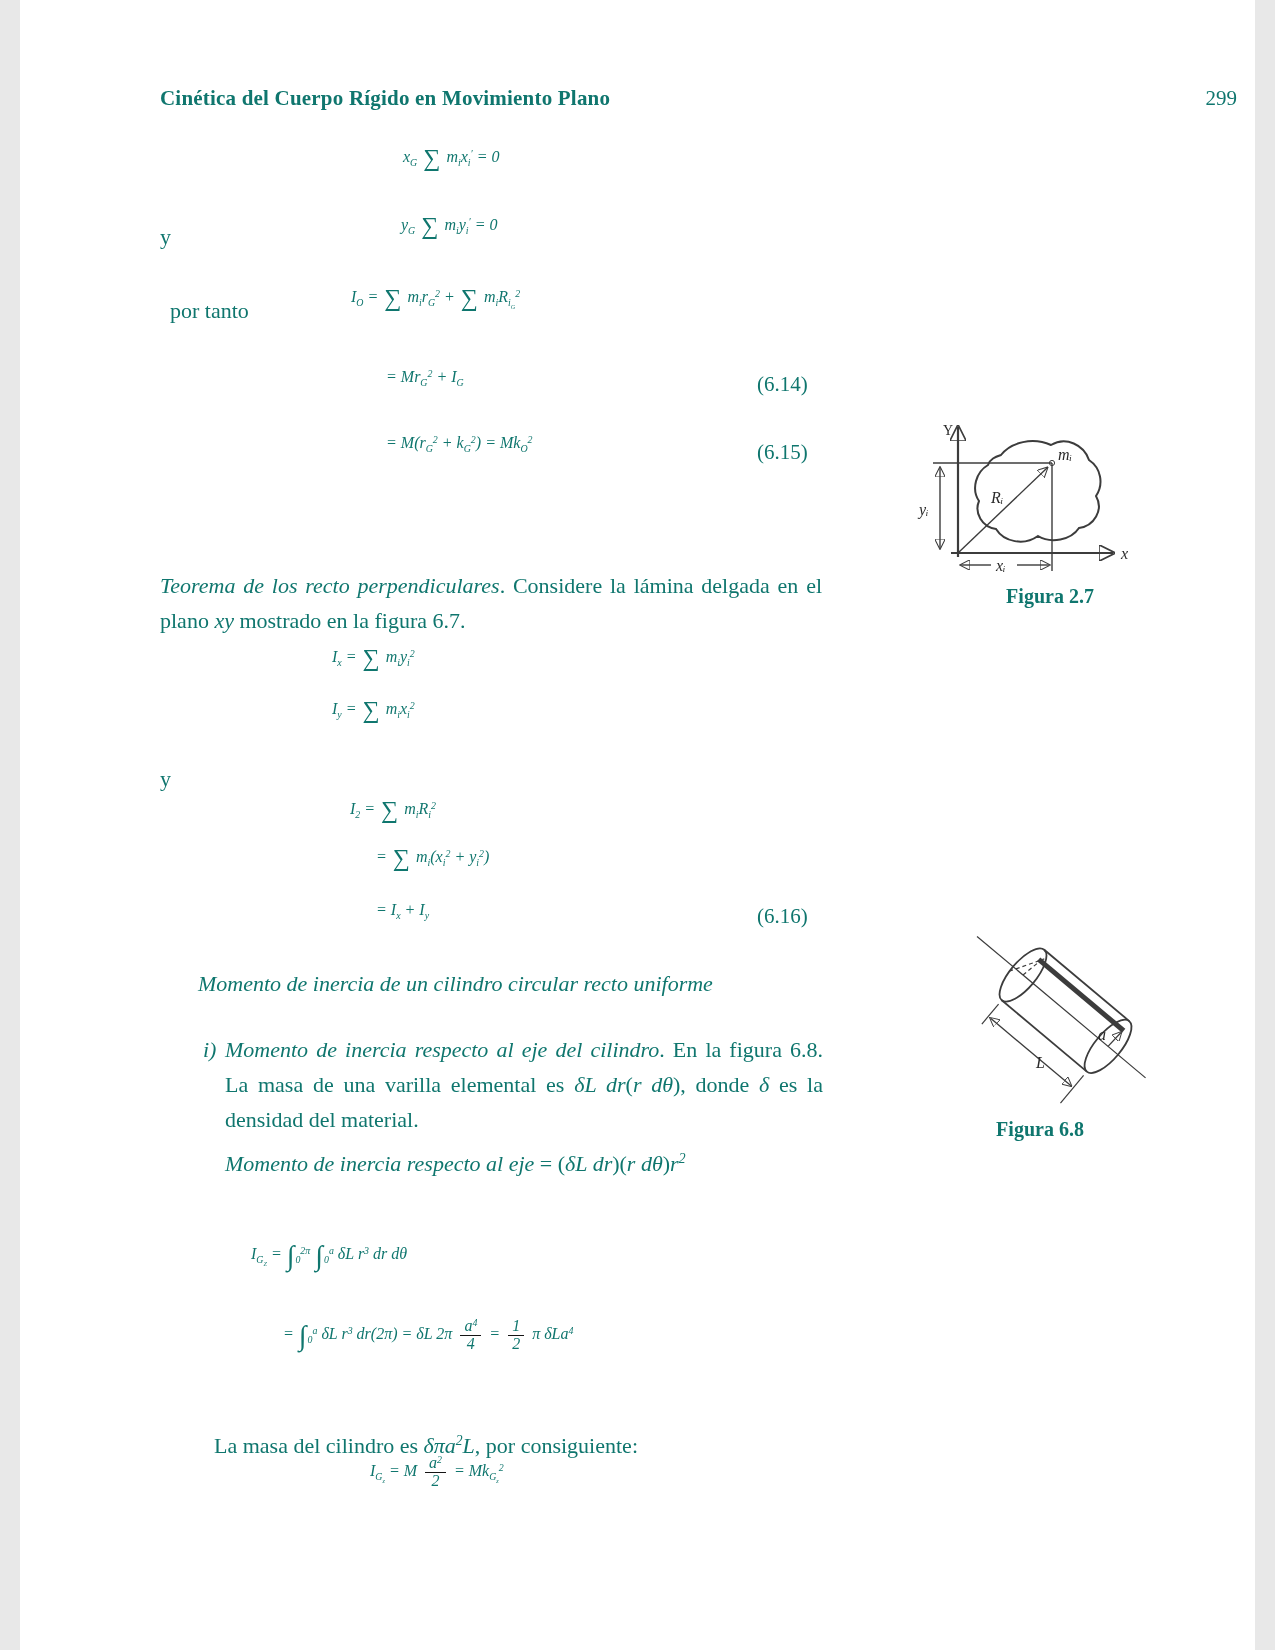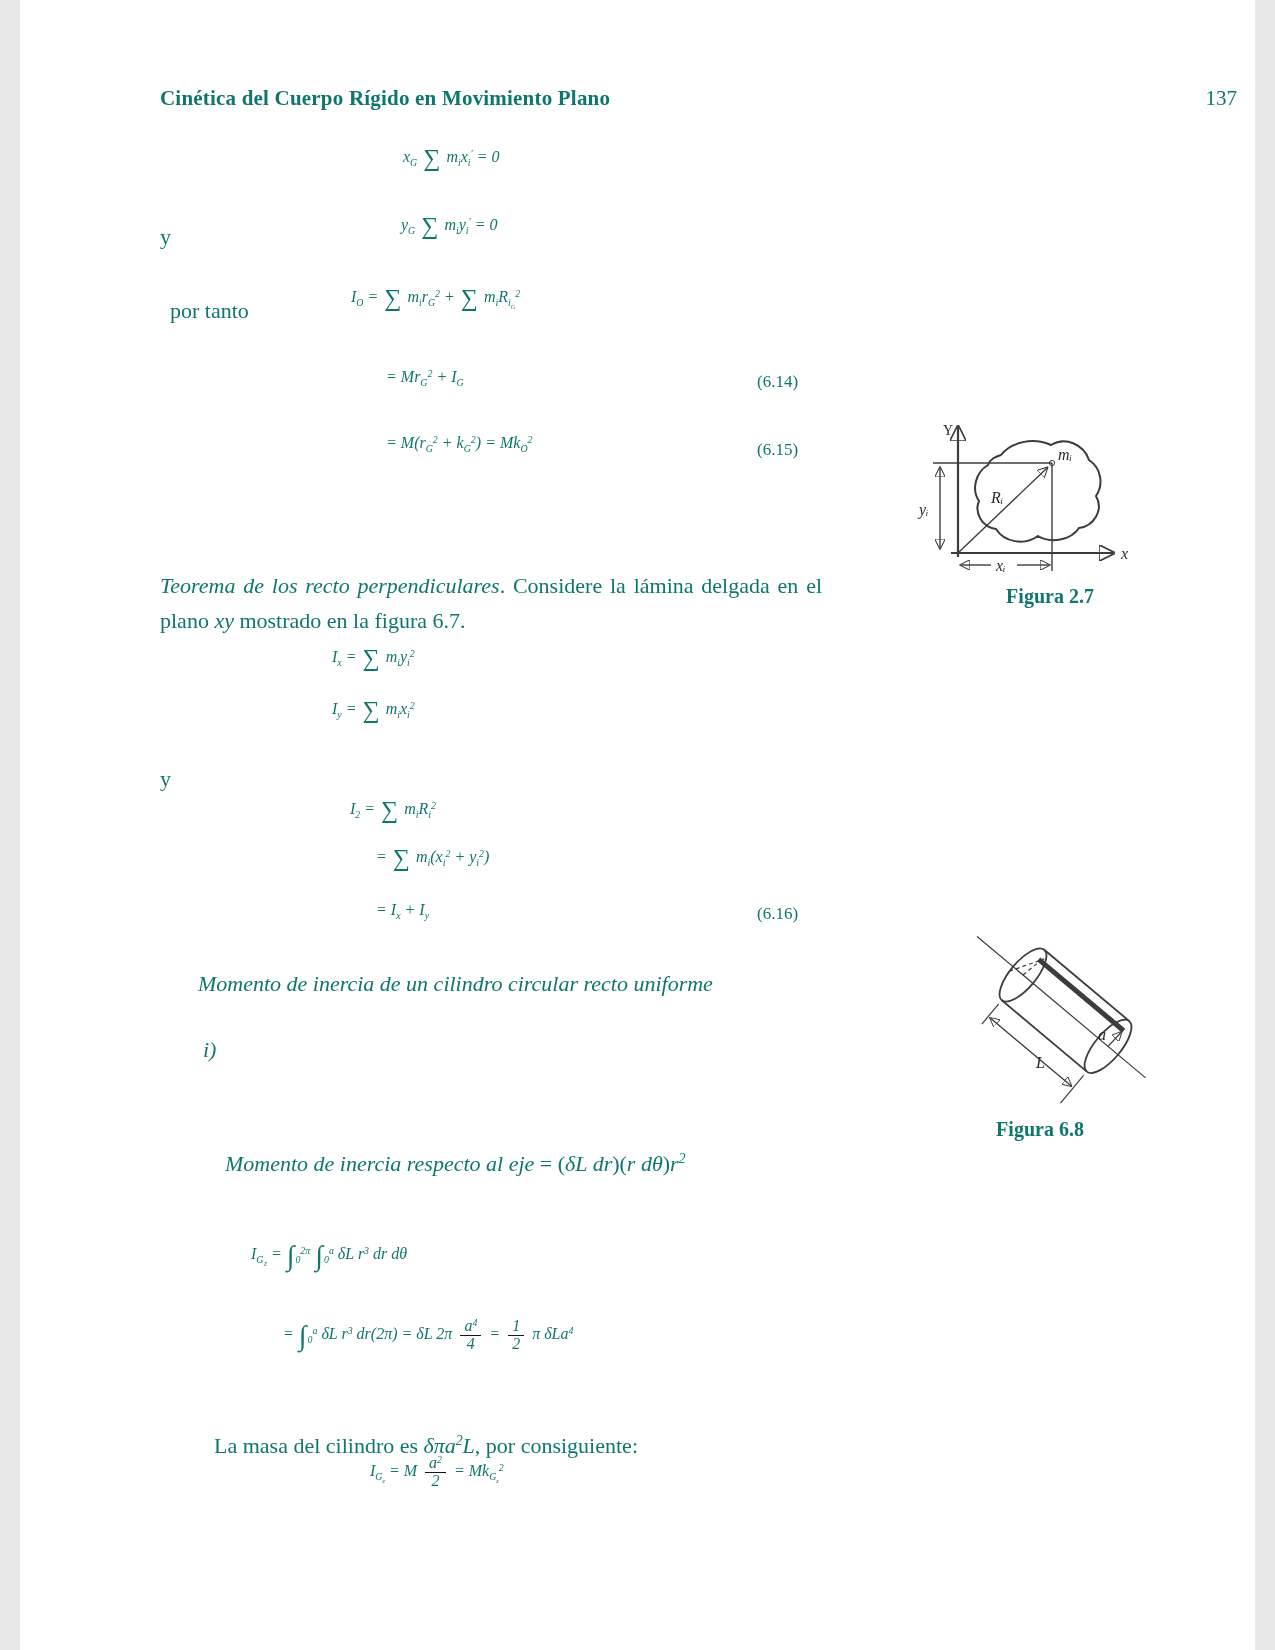--- a/index.html
+++ b/index.html
@@ -12,38 +12,38 @@
   .eq{font-size:16px;font-style:italic;white-space:nowrap;line-height:1.15;}
   .eq sub,.eq sup,.txt sub,.txt sup{font-size:.62em;}
   .eq sub{vertical-align:-.45em;}
   .eq sup{vertical-align:.5em;}
   .sum{font-style:normal;font-size:1.5em;line-height:0;vertical-align:-.16em;padding:0 2px;}
   .int{font-style:normal;font-size:1.75em;line-height:0;vertical-align:-.22em;padding:0 1px;}
   .frac{display:inline-flex;flex-direction:column;align-items:center;vertical-align:middle;
         line-height:1.05;margin:0 4px;text-align:center;}
   .frac .num{border-bottom:1.5px solid #151515;padding:0 4px;}
   .frac .den{padding:0 4px;}
-  .tag{font-size:17px;font-style:normal;white-space:nowrap;}
+  .tag{font-size:21px;font-style:normal;white-space:nowrap;}
   .lab{font-size:22px;font-style:normal;white-space:nowrap;}
   .txt{font-size:22px;line-height:35px;}
   .just{text-align:justify;}
   .it{font-style:italic;margin-left:36px;}
   .cap{font-weight:bold;font-size:20px;text-align:center;}
   .fig line,.fig path,.fig ellipse,.fig circle{stroke:#3c3c3c;fill:none;}
   .flab{font:italic 16px "Liberation Serif","DejaVu Serif",serif;fill:#2a2a2a;font-style:italic;}
   .flab-up{font:14px "Liberation Serif","DejaVu Serif",serif;fill:#2a2a2a;}
 </style>
 </head>
 <body>
 
 <div class="page">
 
   <div class="abs hdr">
     <span class="hdr-title">Cinética del Cuerpo Rígido en Movimiento Plano</span>
-    <span class="pagenum">137</span>
+    <span class="pagenum">299</span>
   </div>
 
   <div class="abs eq" style="left:383px;top:148px;">x<sub>G</sub> <span class="sum">∑</span> m<sub>i</sub>x<sub>i</sub><sup>′</sup> = 0</div>
 
   <div class="abs lab" style="left:140px;top:224px;">y</div>
   <div class="abs eq" style="left:381px;top:216px;">y<sub>G</sub> <span class="sum">∑</span> m<sub>i</sub>y<sub>i</sub><sup>′</sup> = 0</div>
 
   <div class="abs lab" style="left:150px;top:298px;">por tanto</div>
   <div class="abs eq" style="left:331px;top:288px;">I<sub>O</sub> = <span class="sum">∑</span> m<sub>i</sub>r<sub>G</sub><sup>2</sup> + <span class="sum">∑</span> m<sub>i</sub>R<sub>i<sub>G</sub></sub><sup>2</sup></div>
 
@@ -60,20 +60,21 @@
   <div class="abs eq" style="left:312px;top:700px;">I<sub>y</sub> = <span class="sum">∑</span> m<sub>i</sub>x<sub>i</sub><sup>2</sup></div>
   <div class="abs lab" style="left:140px;top:766px;">y</div>
   <div class="abs eq" style="left:330px;top:800px;">I<sub>2</sub> = <span class="sum">∑</span> m<sub>i</sub>R<sub>i</sub><sup>2</sup></div>
   <div class="abs eq" style="left:356px;top:848px;">= <span class="sum">∑</span> m<sub>i</sub>(x<sub>i</sub><sup>2</sup> + y<sub>i</sub><sup>2</sup>)</div>
   <div class="abs eq" style="left:356px;top:901px;">= I<sub>x</sub> + I<sub>y</sub></div>
   <div class="abs tag" style="left:737px;top:904px;">(6.16)</div>
 
   <div class="abs txt it" style="left:142px;top:966px;">Momento de inercia de un cilindro circular recto uniforme</div>
 
   <div class="abs txt it" style="left:147px;top:1032px;">i)</div>
+  <div class="abs txt just" style="left:205px;top:1032px;width:598px;"><i>Momento de inercia respecto al eje del cilindro</i>. En la figura 6.8. La masa de una varilla elemental es <i>δL dr</i>(<i>r dθ</i>), donde <i>δ</i> es la densidad del material.</div>
 
   <div class="abs txt" style="left:205px;top:1141px;white-space:nowrap;"><i>Momento de inercia respecto al eje</i> = (<i>δL dr</i>)(<i>r dθ</i>)<i>r<sup>2</sup></i></div>
 
 
   <div class="abs eq" style="left:215px;top:1245px;margin-left:16px;">I<sub>G<sub>Z</sub></sub> = <span class="int">∫</span><sub>0</sub><sup>2π</sup> <span class="int">∫</span><sub>0</sub><sup>a</sup> δL r<sup>3</sup> dr dθ</div>
   <div class="abs eq" style="left:263px;top:1318px;">= <span class="int">∫</span><sub>0</sub><sup>a</sup> δL r<sup>3</sup> dr(2π) = δL 2π <span class="frac">
         <span class="num">a<sup>4</sup></span>
         <span class="den">4</span>
       </span> = <span class="frac">
         <span class="num">1</span>

